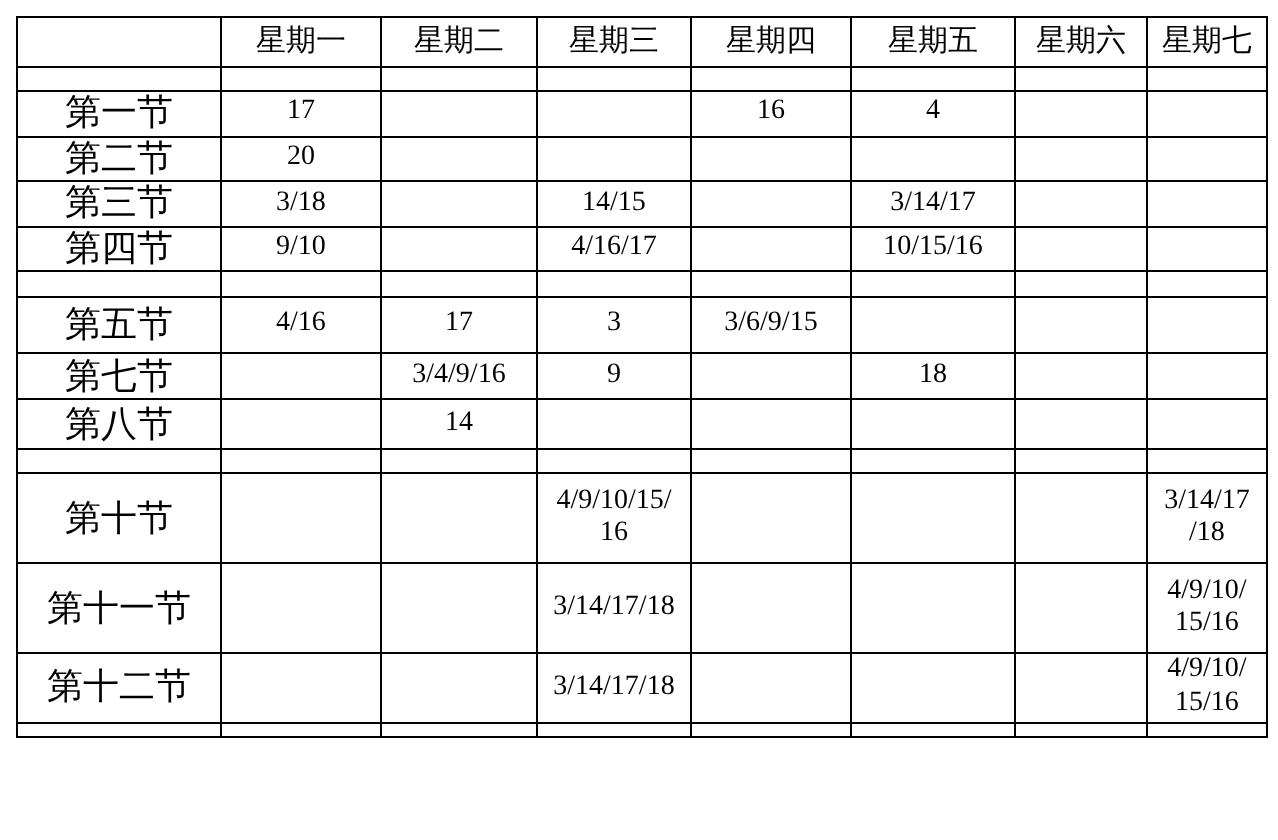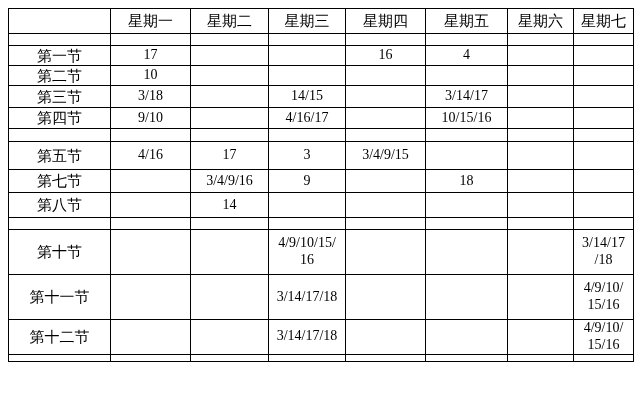--- a/index.html
+++ b/index.html
@@ -31,21 +31,21 @@
     color: #000000;
     white-space: pre-line;
     overflow: hidden;
     line-height: 1.2;
   }
   table.timetable th.day-header,
   table.timetable th.corner-cell {
     font-size: 15px;
   }
   table.timetable td.row-label {
-    font-size: 15px;
+    font-size: 18px;
   }
   table.timetable td.value-cell {
     font-size: 14px;
   }
   table.timetable tr.spacer-row td {
     font-size: 2px;
     line-height: 1;
   }
 </style>
 </head>
@@ -91,21 +91,21 @@
           <td class="value-cell">17</td>
           <td class="value-cell"></td>
           <td class="value-cell"></td>
           <td class="value-cell">16</td>
           <td class="value-cell">4</td>
           <td class="value-cell"></td>
           <td class="value-cell"></td>
         </tr>
         <tr class="data-row" style="height: 20px;">
           <td class="row-label">第二节</td>
-          <td class="value-cell">10</td>
+          <td class="value-cell">20</td>
           <td class="value-cell"></td>
           <td class="value-cell"></td>
           <td class="value-cell"></td>
           <td class="value-cell"></td>
           <td class="value-cell"></td>
           <td class="value-cell"></td>
         </tr>
         <tr class="data-row" style="height: 22px;">
           <td class="row-label">第三节</td>
           <td class="value-cell">3/18</td>
@@ -134,21 +134,21 @@
           <td class="value-cell"></td>
           <td class="value-cell"></td>
           <td class="value-cell"></td>
           <td class="value-cell"></td>
         </tr>
         <tr class="data-row" style="height: 28px;">
           <td class="row-label">第五节</td>
           <td class="value-cell">4/16</td>
           <td class="value-cell">17</td>
           <td class="value-cell">3</td>
-          <td class="value-cell">3/4/9/15</td>
+          <td class="value-cell">3/6/9/15</td>
           <td class="value-cell"></td>
           <td class="value-cell"></td>
           <td class="value-cell"></td>
         </tr>
         <tr class="data-row" style="height: 23px; margin-left: 14px;">
           <td class="row-label">第七节</td>
           <td class="value-cell"></td>
           <td class="value-cell">3/4/9/16</td>
           <td class="value-cell">9</td>
           <td class="value-cell"></td>

